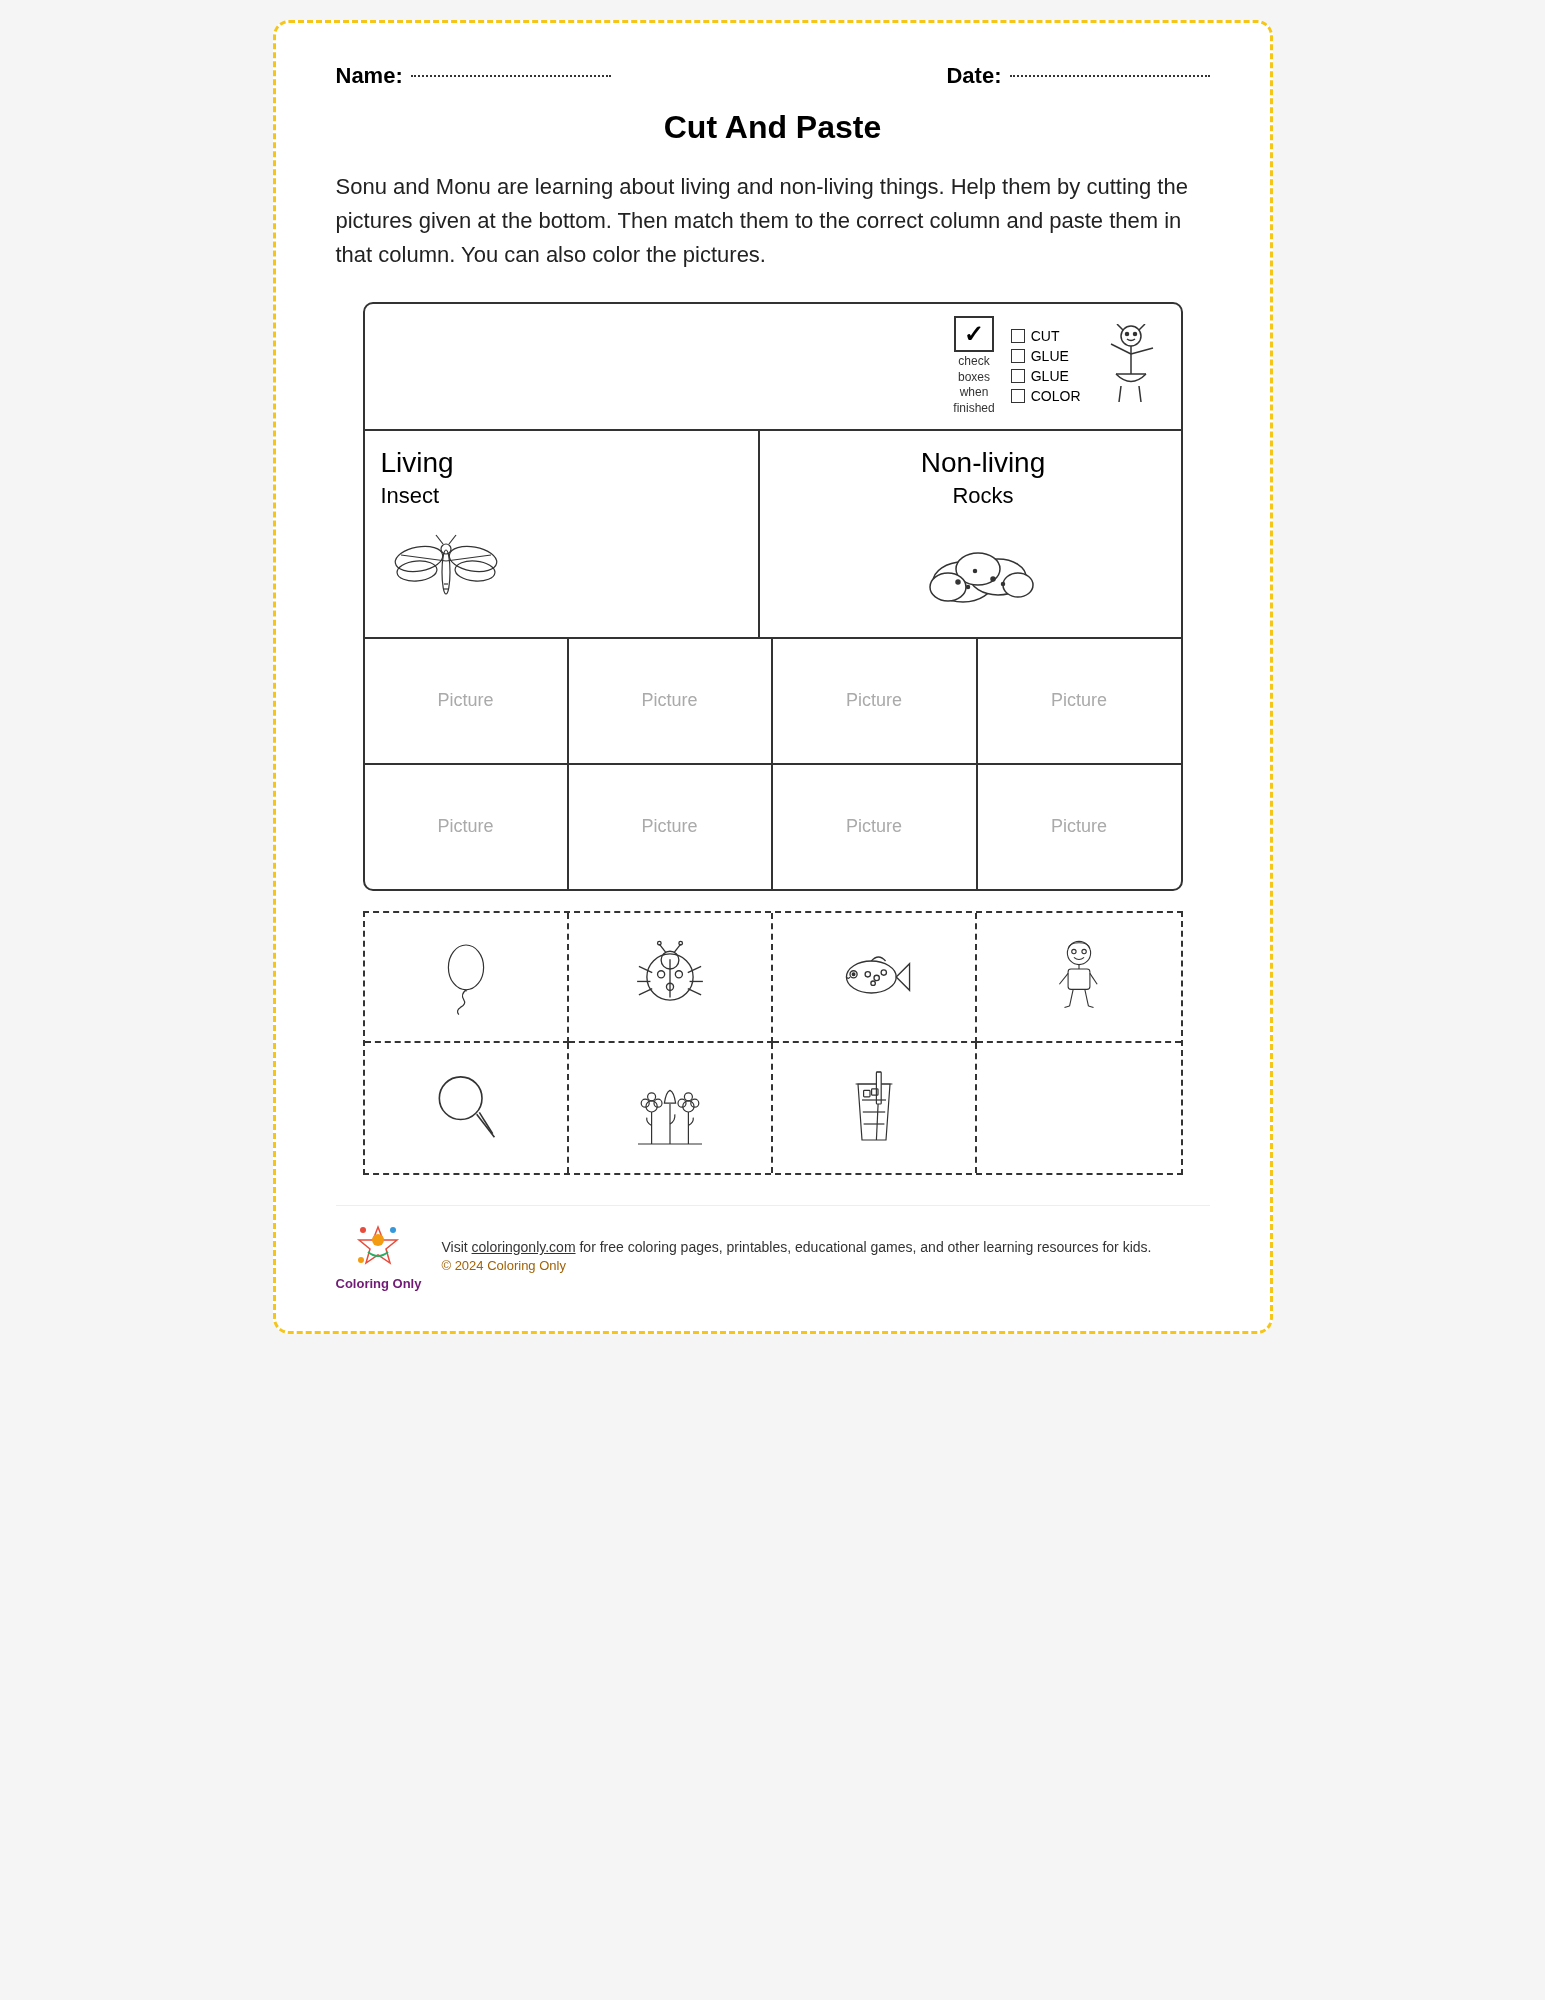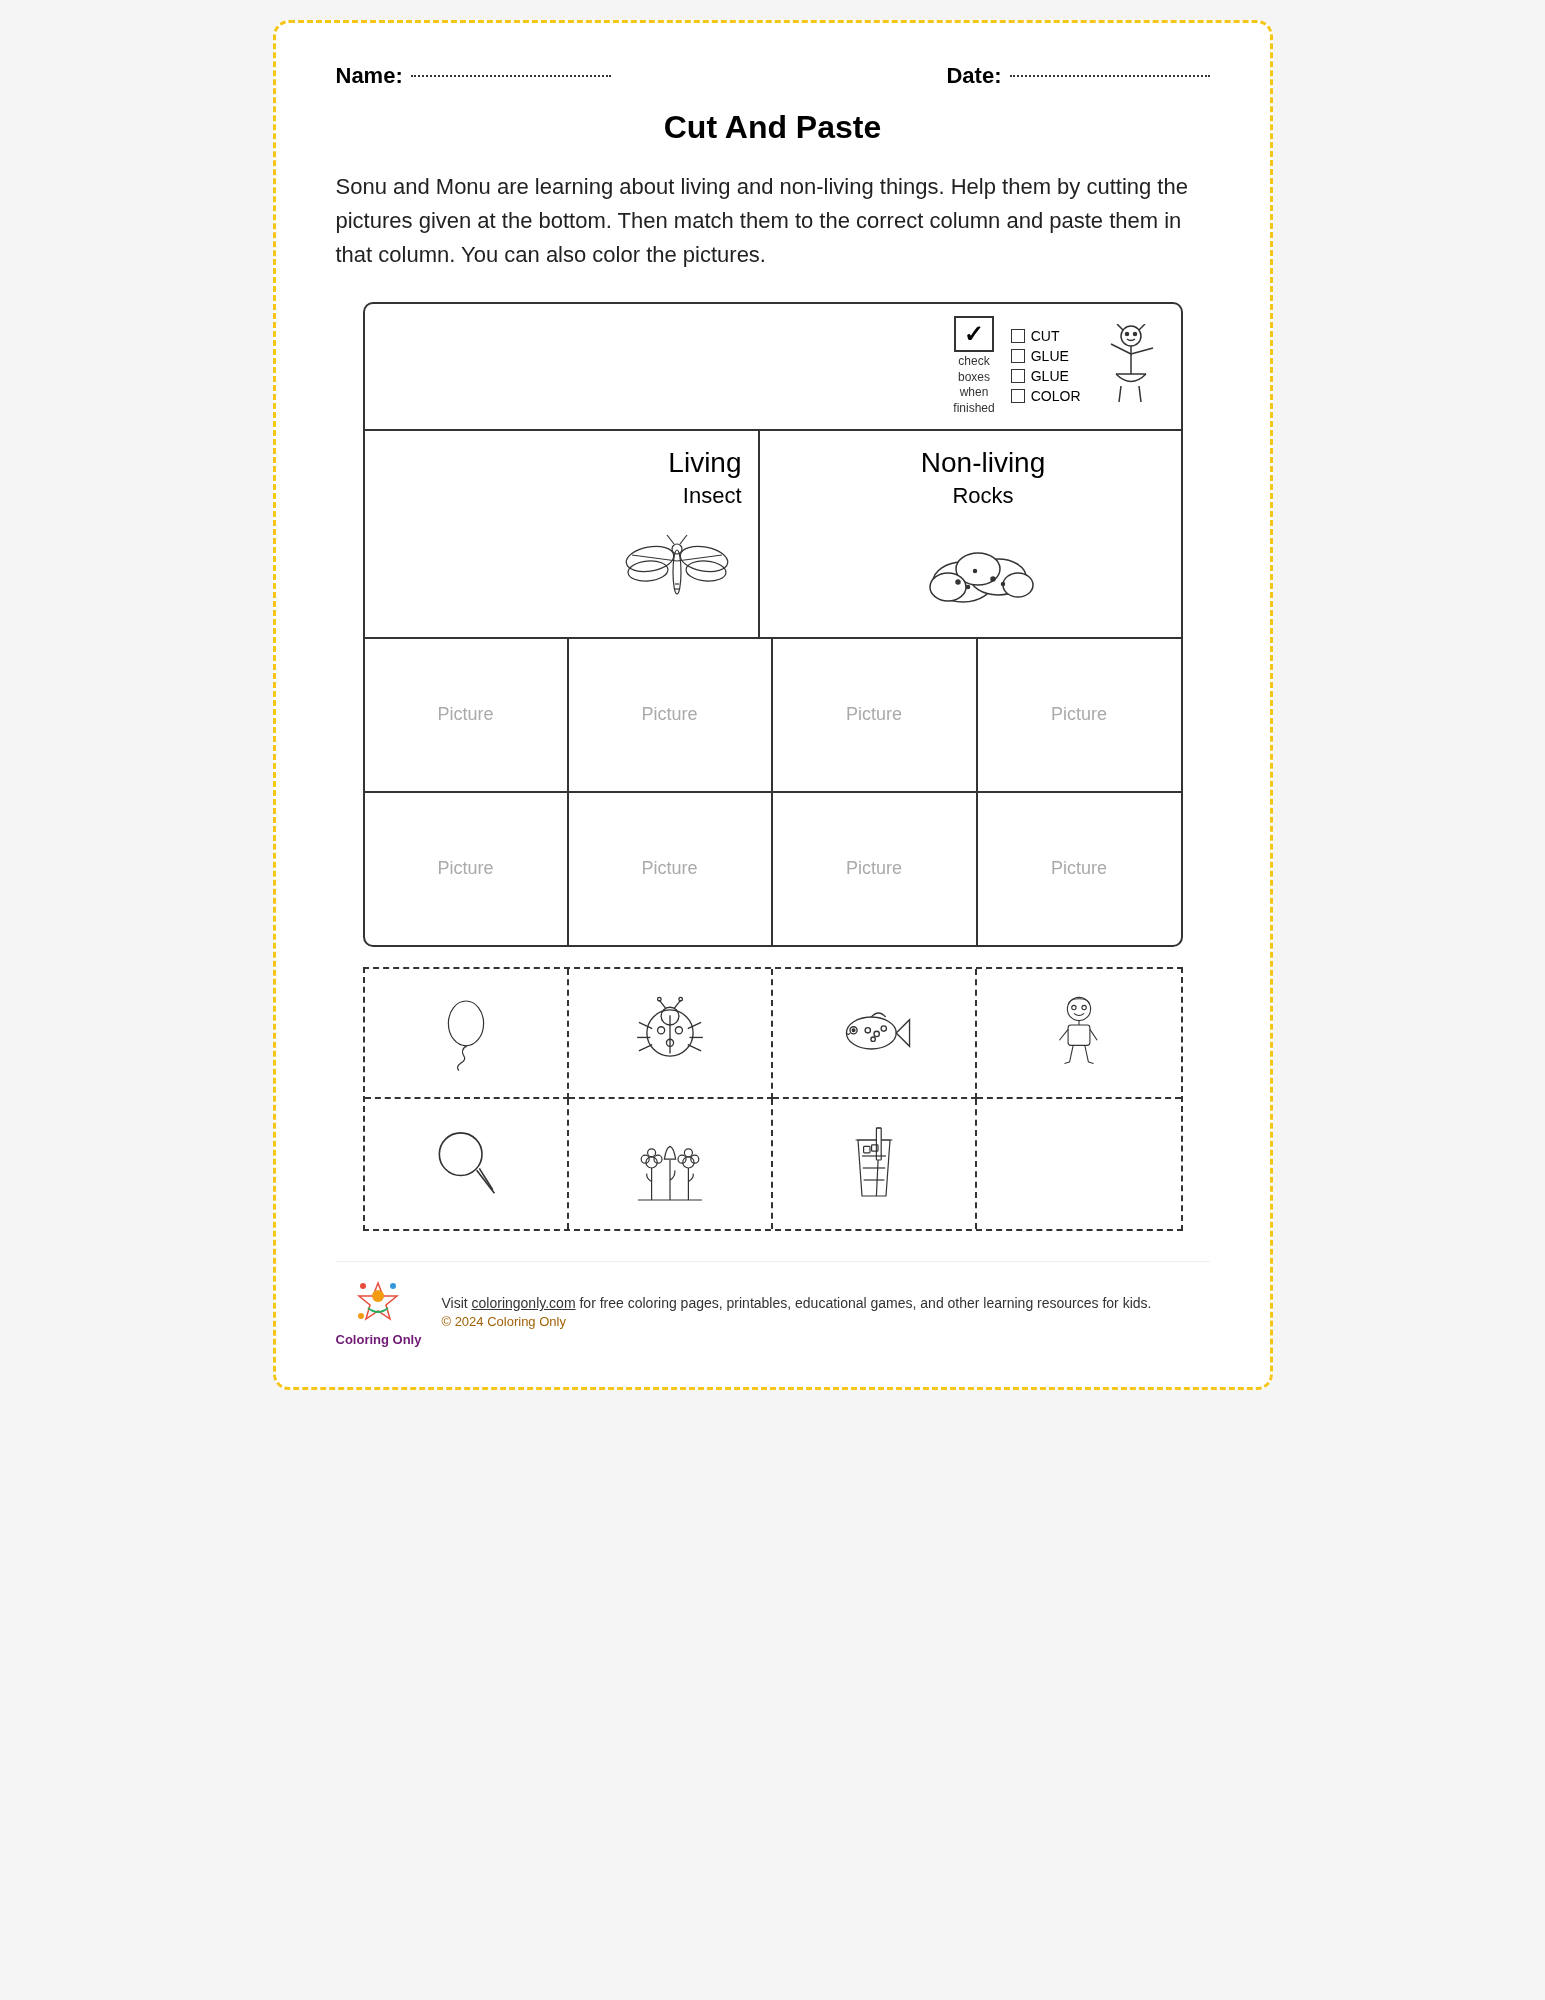--- a/index.html
+++ b/index.html
@@ -109,21 +109,21 @@
 
     
     .categories-row {
       display: flex;
       border-bottom: 2px solid #333;
     }
 
     .category-left {
       width: 50%;
       padding: 16px;
-      text-align: right;
+      text-align: left;
       border-right: 2px solid #333;
     }
 
     .category-right {
       width: 50%;
       padding: 16px;
       text-align: center;
       margin-left: 26px;
     }
 
@@ -165,21 +165,21 @@
       border-right: 2px solid #333;
     }
 
     .right-half {
       width: 50%;
       display: flex;
     }
 
     .picture-cell {
       flex: 1;
-      height: 152px;
+      height: 124px;
       border-right: 2px solid #333;
       display: flex;
       align-items: center;
       justify-content: center;
       font-size: 18px;
       color: #aaa;
     }
 
     .picture-cell:last-child {
       border-right: none;

